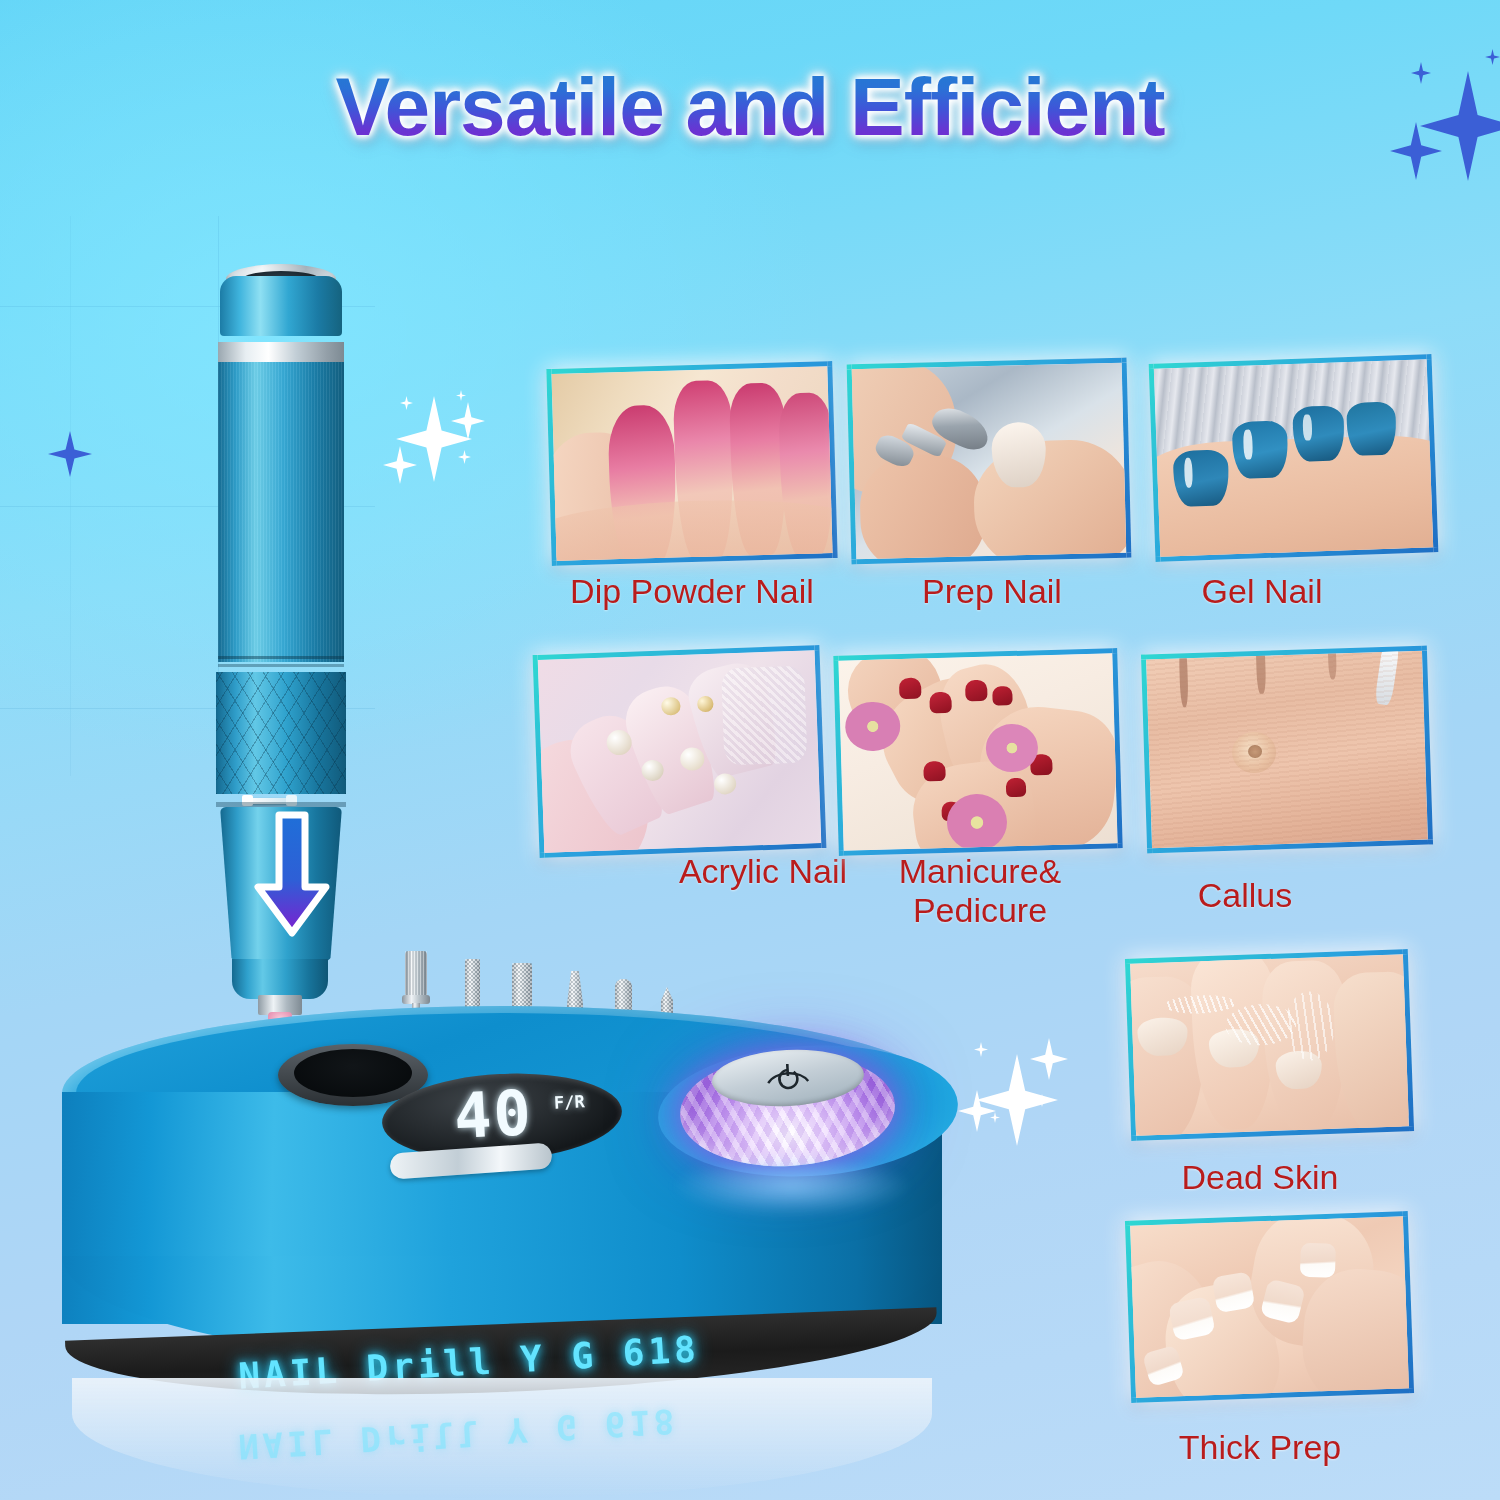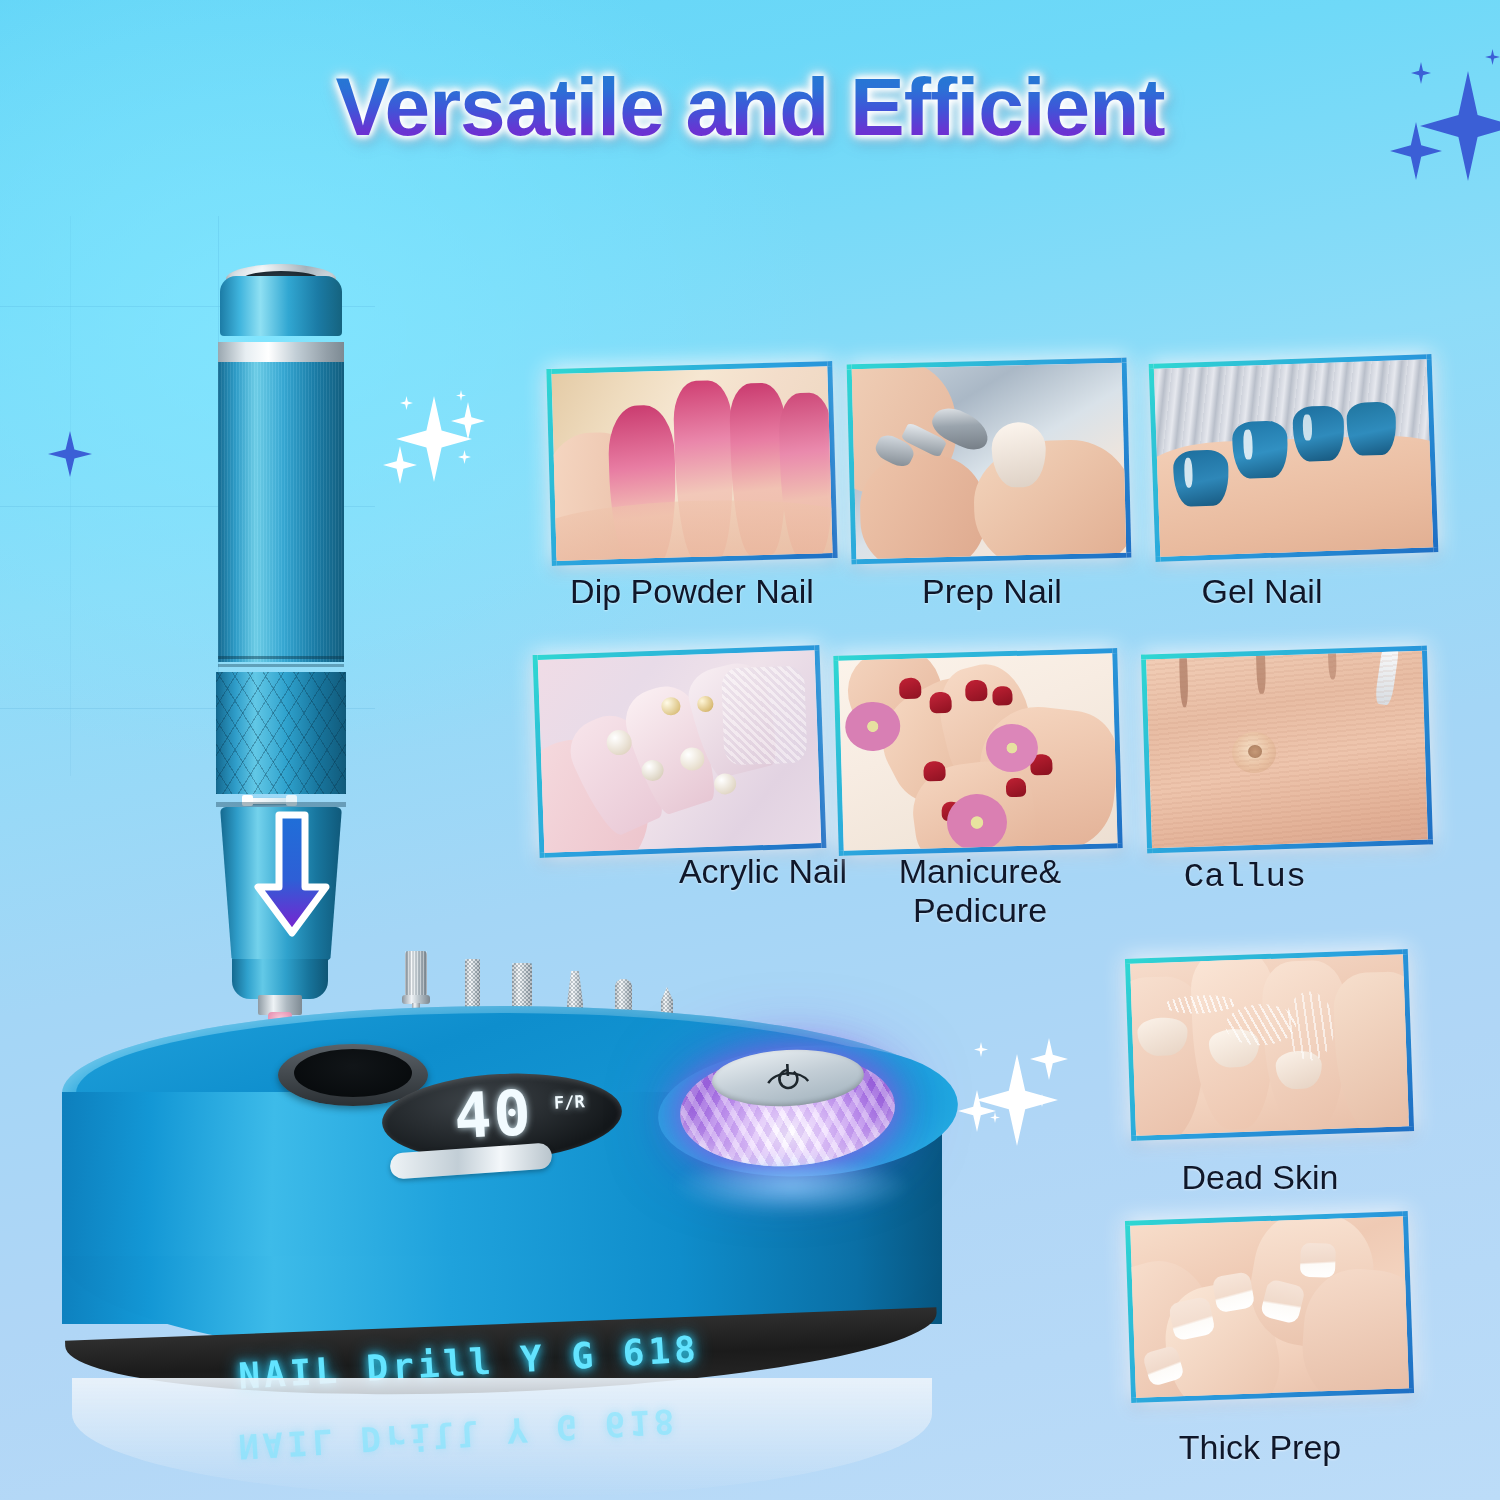--- a/index.html
+++ b/index.html
@@ -44,21 +44,21 @@
     text-shadow:0 1px 2px rgba(255,255,255,.55);
     white-space:nowrap;
   }
 
   
   .thumb{position:absolute;box-sizing:border-box;overflow:hidden;
          border:5px solid;border-image:linear-gradient(135deg,#2fd7d2,#2a9ede,#1f6fc4) 1;
          box-shadow:0 0 22px rgba(255,255,255,.95), 0 6px 14px rgba(30,70,130,.22);
          background:#dfeaf4;}
   .thumb .art{position:absolute;inset:0;}
-  .cap{position:absolute;text-align:center;font-size:34px;color:#0f172a;line-height:1.16;
+  .cap{position:absolute;text-align:center;font-size:34px;color:#b91c1c;line-height:1.16;
        text-shadow:0 1px 2px rgba(255,255,255,.5);}
 
   
   .sk{position:absolute;border-radius:50%;}
 
   
   .pen{position:absolute;}
 
   .base{position:absolute;}
 
@@ -199,21 +199,21 @@
     <div class="art" style="background:linear-gradient(170deg,#f1cdb6 0%,#e8bda4 30%,#eec5ad 56%,#e2b096 86%,#dca890 100%);">
       <div class="sk" style="left:12%;top:-8%;width:3%;height:34%;background:rgba(150,95,72,.55);border-radius:40%;"></div>
       <div class="sk" style="left:40%;top:-10%;width:3%;height:30%;background:rgba(150,95,72,.5);border-radius:40%;"></div>
       <div class="sk" style="left:66%;top:-8%;width:3%;height:22%;background:rgba(150,95,72,.4);border-radius:40%;"></div>
       <div class="sk" style="left:30%;top:40%;width:16%;height:22%;background:radial-gradient(ellipse at 45% 42%,#f6e0c6 0%,#e9c1a3 55%,#d9a98c 100%);"></div>
       <div class="sk" style="left:36%;top:47%;width:5%;height:7%;background:radial-gradient(circle,#c79a78,#a97d5e);"></div>
       <div class="sk" style="left:84%;top:-6%;width:6%;height:34%;background:linear-gradient(180deg,#fdfdfd,#d8dde2);border-radius:30%;transform:rotate(10deg);"></div>
       <div class="art" style="background:repeating-linear-gradient(176deg,rgba(180,120,95,.10) 0 2px,rgba(255,255,255,0) 2px 5px);"></div>
     </div>
   </div>
-  <div class="cap" style="left:1120px;top:842px;width:250px;font-family:Liberation Mono, monospace;">Callus</div>
+  <div class="cap" style="left:1120px;top:860px;width:250px;">Callus</div>
 
   <div class="thumb" style="left:1128px;top:938px;width:283px;height:182px;transform:rotate(-2.0deg);">
     <div class="art" style="background:linear-gradient(165deg,#f6dccb 0%,#efccb7 35%,#f3d4c0 62%,#e7bda6 100%);">
       <div class="sk" style="left:-8%;top:8%;width:34%;height:96%;background:linear-gradient(150deg,#f8e1d1,#e9bfa8);border-radius:40% 40% 44% 44%/24% 24% 62% 62%;"></div>
       <div class="sk" style="left:22%;top:-6%;width:30%;height:104%;background:linear-gradient(150deg,#fbe7d8,#ecc4ad);border-radius:38% 38% 42% 42%/22% 22% 62% 62%;"></div>
       <div class="sk" style="left:48%;top:2%;width:30%;height:100%;background:linear-gradient(150deg,#f9e3d3,#e9c0a9);border-radius:38% 38% 42% 42%/22% 22% 62% 62%;"></div>
       <div class="sk" style="left:74%;top:10%;width:32%;height:94%;background:linear-gradient(150deg,#f6dfcd,#e5bba3);border-radius:38% 38% 42% 42%/22% 22% 62% 62%;"></div>
       <div class="sk" style="left:2%;top:32%;width:18%;height:22%;background:linear-gradient(160deg,#fbf2e9,#e7d3c3);border-radius:48% 48% 42% 42%/36% 36% 62% 62%;"></div>
       <div class="sk" style="left:28%;top:40%;width:18%;height:22%;background:linear-gradient(160deg,#fdf6ee,#ead8c9);border-radius:48% 48% 42% 42%/36% 36% 62% 62%;"></div>
       <div class="sk" style="left:52%;top:54%;width:17%;height:22%;background:linear-gradient(160deg,#fbf2e9,#e6d2c2);border-radius:48% 48% 42% 42%/36% 36% 62% 62%;"></div>

